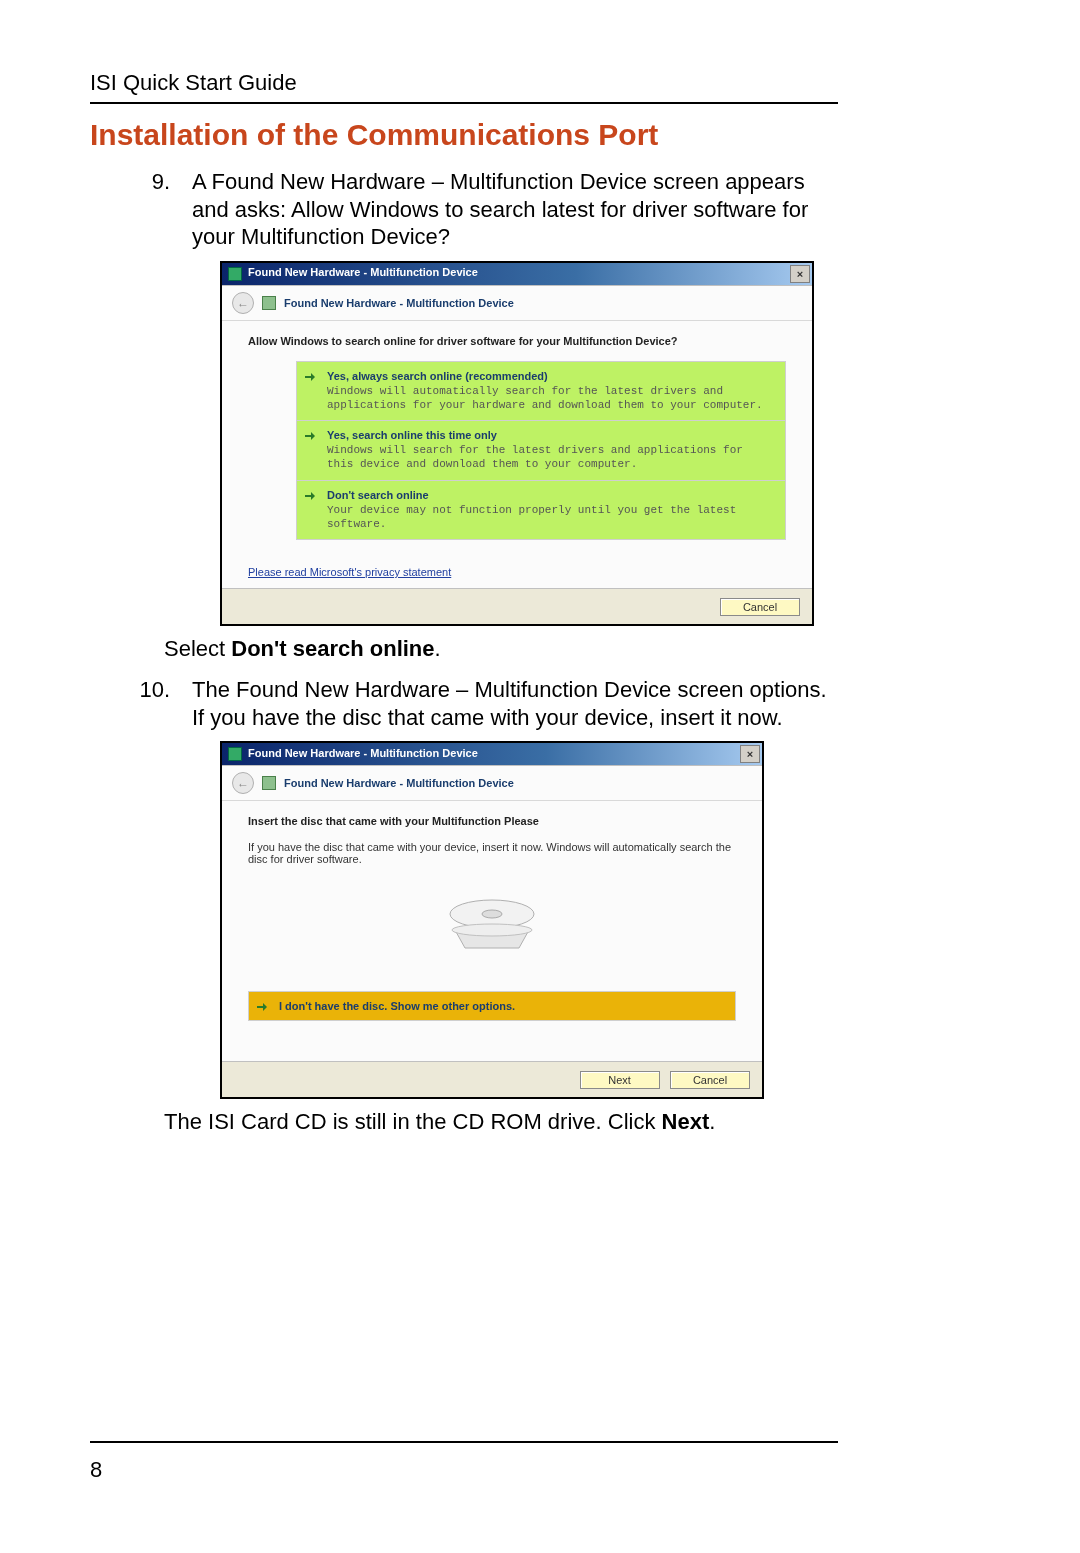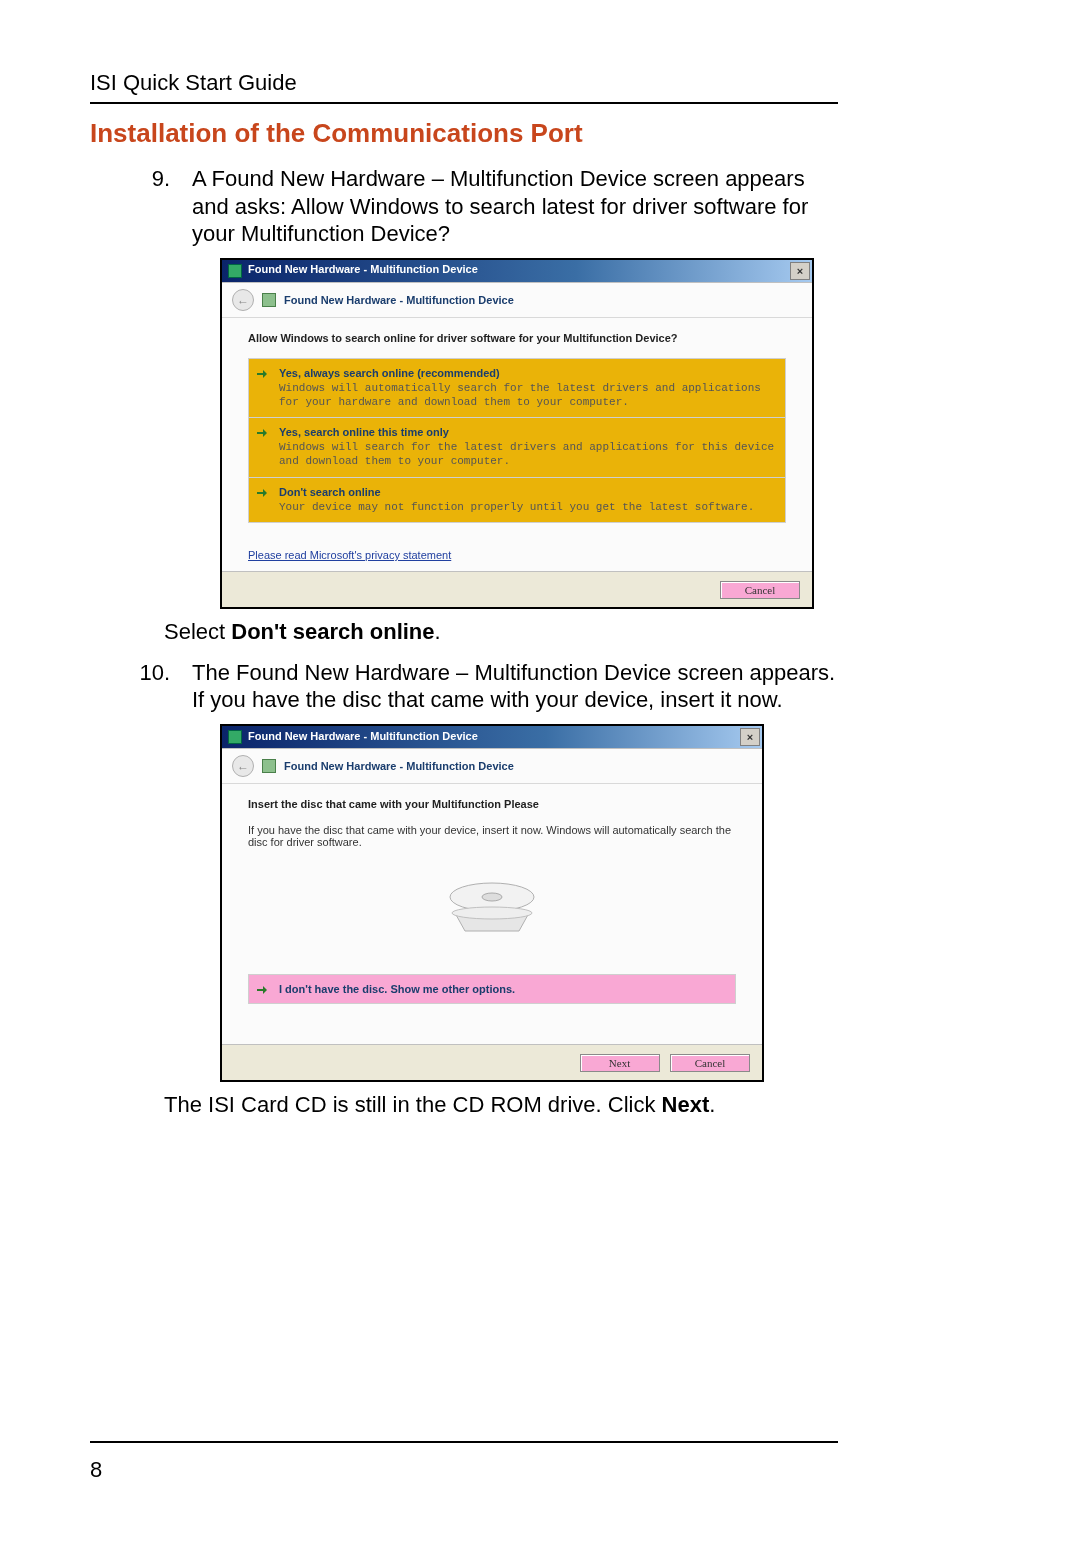--- a/index.html
+++ b/index.html
@@ -1,51 +1,51 @@
 <!DOCTYPE html>
 <html><head>
 <meta charset="utf-8">
 <style>
   html,body{margin:0;padding:0;background:#fff;font-family:Arial,Helvetica,sans-serif;color:#000;}
   .page{width:928px;height:1553px;position:relative;box-sizing:border-box;padding:70px 90px 88px 90px;}
   .header-text{font-size:22px;}
   .hr{border:0;border-top:2px solid #000;margin:6px 0 14px 0;}
   .hr2{border:0;border-top:2px solid #000;margin:0 0 10px 0;}
-  h1{color:#c8461c;font-size:26px;font-weight:bold;margin:0 0 16px 0;}
+  h1{color:#c8461c;font-size:30px;font-weight:bold;margin:0 0 16px 0;}
   ol{margin:0;padding-left:84px;font-size:22px;line-height:1.25;}
   ol li{padding-left:18px;margin-bottom:8px;}
   .after-img{margin:10px 0 14px 74px;font-size:22px;}
   .footer-num{position:absolute;left:90px;bottom:70px;font-size:22px;}
   
   .dlg-wrap{margin:10px 0 0 130px;}
   .dlg{border:2px solid #000;background:#ece9d8;width:590px;font-family:Tahoma,Arial,sans-serif;}
   .titlebar{display:flex;align-items:center;justify-content:space-between;height:22px;
     background:linear-gradient(to right,#0a246a 0%,#3a6ea5 60%,#a6caf0 100%);color:#fff;font-weight:bold;font-size:11px;padding:0 2px 0 6px;}
   .titlebar .ticon{display:inline-block;width:12px;height:12px;background:#3a6;border:1px solid #064;margin-right:6px;vertical-align:middle;}
   .closebox{width:18px;height:16px;background:#d4d0c8;border:1px solid #808080;display:flex;align-items:center;justify-content:center;font-size:11px;font-weight:bold;color:#333;}
   .dlg-body{background:#fbfbfb;padding:0;border-top:1px solid #c0c0c0;}
   .dlg-head{display:flex;align-items:center;gap:8px;padding:6px 10px;border-bottom:1px solid #d9d9d9;font-size:11px;font-weight:bold;color:#1a3d6d;}
   .backbtn{width:20px;height:20px;border:1px solid #b0b0b0;border-radius:50%;background:#e8e8e8;display:flex;align-items:center;justify-content:center;color:#888;font-size:12px;}
   .mini-ico{width:12px;height:12px;background:#8dc08d;border:1px solid #4a804a;}
   .content{padding:14px 26px 10px 26px;font-size:11px;color:#222;}
   .content .prompt{font-weight:bold;margin-bottom:14px;}
-  .opt{border:1px solid #cfcfcf;border-bottom:0;padding:8px 10px 8px 30px;position:relative;background:#eab308;}
+  .opt{border:1px solid #cfcfcf;border-bottom:0;padding:8px 10px 8px 30px;position:relative;background:#bef264;margin-left:48px;}
   .opt:last-of-type{border-bottom:1px solid #cfcfcf;}
   .opt .arrow{position:absolute;left:8px;top:9px;width:12px;height:12px;}
   .opt .arrow::before{content:"";position:absolute;left:0;top:5px;width:8px;height:2px;background:#2a7a2a;}
   .opt .arrow::after{content:"";position:absolute;left:6px;top:2px;border-left:4px solid #2a7a2a;border-top:4px solid transparent;border-bottom:4px solid transparent;}
   .opt .ot{font-weight:bold;color:#1a3d6d;}
   .opt .od{color:#555;margin-top:2px;line-height:1.3;font-family:Liberation Mono, monospace;}
-  .single-opt{border:1px solid #cfcfcf;padding:8px 10px 8px 30px;position:relative;background:#f9a8d4;margin-top:6px;}
+  .single-opt{border:1px solid #cfcfcf;padding:8px 10px 8px 30px;position:relative;background:#eab308;margin-top:6px;}
   .single-opt .arrow{position:absolute;left:8px;top:9px;width:12px;height:12px;}
   .single-opt .arrow::before{content:"";position:absolute;left:0;top:5px;width:8px;height:2px;background:#2a7a2a;}
   .single-opt .arrow::after{content:"";position:absolute;left:6px;top:2px;border-left:4px solid #2a7a2a;border-top:4px solid transparent;border-bottom:4px solid transparent;}
   .privacy{color:#2140a0;text-decoration:underline;margin-top:26px;display:inline-block;}
   .btnrow{border-top:1px solid #c0c0c0;padding:8px 12px;text-align:right;background:#ece9d8;}
-  .btn{min-width:58px;font-size:11px;padding:2px 10px;background:#f9a8d4;border:1px solid #8a8a8a;box-shadow:inset 1px 1px 0 #fff;color:#333;margin-left:6px;display:inline-block;text-align:center;font-family:Liberation Serif, serif;}
+  .btn{min-width:58px;font-size:11px;padding:2px 10px;background:#fef9c3;border:1px solid #8a8a8a;box-shadow:inset 1px 1px 0 #fff;color:#333;margin-left:6px;display:inline-block;text-align:center;}
   .cd-ill{display:flex;justify-content:center;align-items:center;height:120px;}
   .cd-ill svg{display:block;}
   ol.second{counter-reset:item 9;}
   ol.first{counter-reset:item 8;}
   ol li{list-style:none;position:relative;}
   ol li::before{counter-increment:item;content:counter(item)".";position:absolute;left:-44px;top:0;width:40px;text-align:right;}
 </style>
 </head>
 <body>
 
@@ -99,21 +99,21 @@
       </div>
     </div>
   </div>
 
   <div class="after-img">
     <span>Select </span><b>Don't search online</b><span>.</span>
   </div>
 
   <ol class="second">
     <li>
-      <span>The Found New Hardware – Multifunction Device screen appears. If you have the disc that came with your device, insert it now.</span>
+      <span>The Found New Hardware – Multifunction Device screen options. If you have the disc that came with your device, insert it now.</span>
     </li>
   </ol>
 
   <div class="dlg-wrap">
     <div class="dlg" style="width:540px;">
       <div class="titlebar">
         <span><span class="ticon"></span><span>Found New Hardware - Multifunction Device</span></span>
         <span class="closebox">×</span>
       </div>
       <div class="dlg-body">

